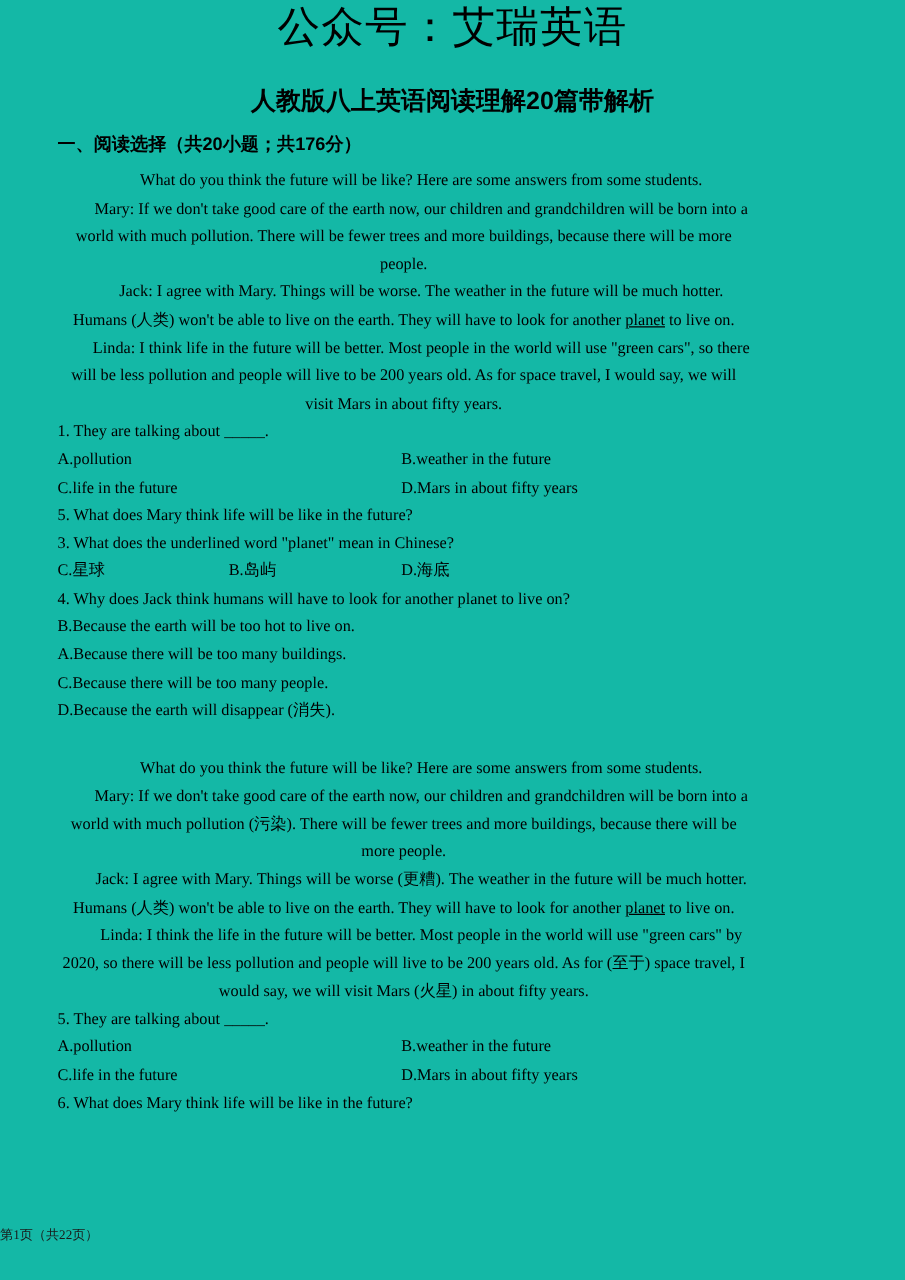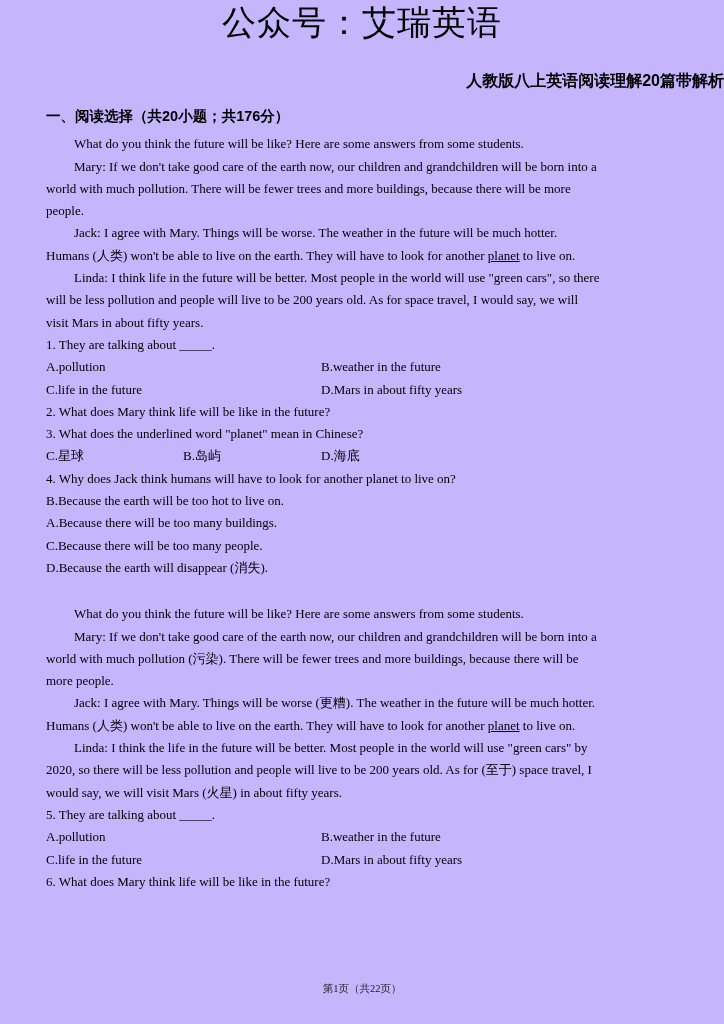--- a/index.html
+++ b/index.html
@@ -11,36 +11,36 @@
     width: 724px;
     height: 1024px;
     font-family: "Liberation Serif", serif;
     color: #000000;
   }
   .page {
     position: relative;
     width: 724px;
     height: 1024px;
     overflow: hidden;
-    background: #c4b5fd;
+    background: #14b8a6;
   }
   .doc-title {
     margin: 0;
     padding-top: 1px;
     text-align: center;
     font-size: 34px;
     font-weight: 400;
     line-height: 44px;
     font-family: "Liberation Serif", serif;
     letter-spacing: 1px;
   }
   .doc-subtitle {
     margin: 26px 0 0 0;
-    text-align: right;
-    font-size: 16px;
+    text-align: center;
+    font-size: 20px;
     font-weight: 700;
     line-height: 20px;
     font-family: "Liberation Sans", sans-serif;
   }
   .doc-body {
     margin: 14px 85px 0 46px;
     width: 554px;
     font-size: 13px;
     line-height: 22.3px;
   }
@@ -49,20 +49,21 @@
     font-size: 14.5px;
     font-weight: 700;
     line-height: 22.3px;
     font-family: "Liberation Sans", sans-serif;
   }
   .para {
     margin: 0;
   }
   .para.indent {
     text-indent: 28px;
+    text-align: center;
   }
   .question {
     margin: 0;
   }
   .opts2 {
     display: grid;
     grid-template-columns: 275px 1fr;
   }
   .opts4 {
     display: grid;
@@ -76,21 +77,21 @@
     text-decoration: underline;
   }
   .spacer {
     height: 24px;
   }
   .footer {
     position: absolute;
     left: 0;
     right: 0;
     bottom: 28px;
-    text-align: center;
+    text-align: left;
     font-size: 10.5px;
     line-height: 14px;
     color: #1a1a1a;
     margin-top: 37px;
   }
 </style>
 </head>
 <body>
 
 <div class="page">
@@ -103,21 +104,21 @@
         <p class="para indent"><span>Mary: If we don't take good care of the earth now, our children and grandchildren will be born into a world with much pollution. There will be fewer trees and more buildings, because there will be more people.</span></p>
         <p class="para indent"><span>Jack: I agree with Mary. Things will be worse. The weather in the future will be much hotter. Humans (人类) won't be able to live on the earth. They will have to look for another </span><span class="u">planet</span><span> to live on.</span></p>
         <p class="para indent"><span>Linda: I think life in the future will be better. Most people in the world will use "green cars", so there will be less pollution and people will live to be 200 years old. As for space travel, I would say, we will visit Mars in about fifty years.</span></p>
         <p class="question">1. They are talking about _____.</p>
         <div class="opts2">
           <span class="opt">A.pollution</span>
           <span class="opt">B.weather in the future</span>
           <span class="opt">C.life in the future</span>
           <span class="opt">D.Mars in about fifty years</span>
         </div>
-        <p class="question">2. What does Mary think life will be like in the future?</p>
+        <p class="question">5. What does Mary think life will be like in the future?</p>
         <p class="question">3. What does the underlined word "planet" mean in Chinese?</p>
         <div class="opts4">
           <span class="opt">C.星球</span>
           <span class="opt">B.岛屿</span>
           <span class="opt">D.海底</span>
         </div>
         <p class="question">4. Why does Jack think humans will have to look for another planet to live on?</p>
         <p class="opt-line">B.Because the earth will be too hot to live on.</p>
         <p class="opt-line">A.Because there will be too many buildings.</p>
         <p class="opt-line">C.Because there will be too many people.</p>

